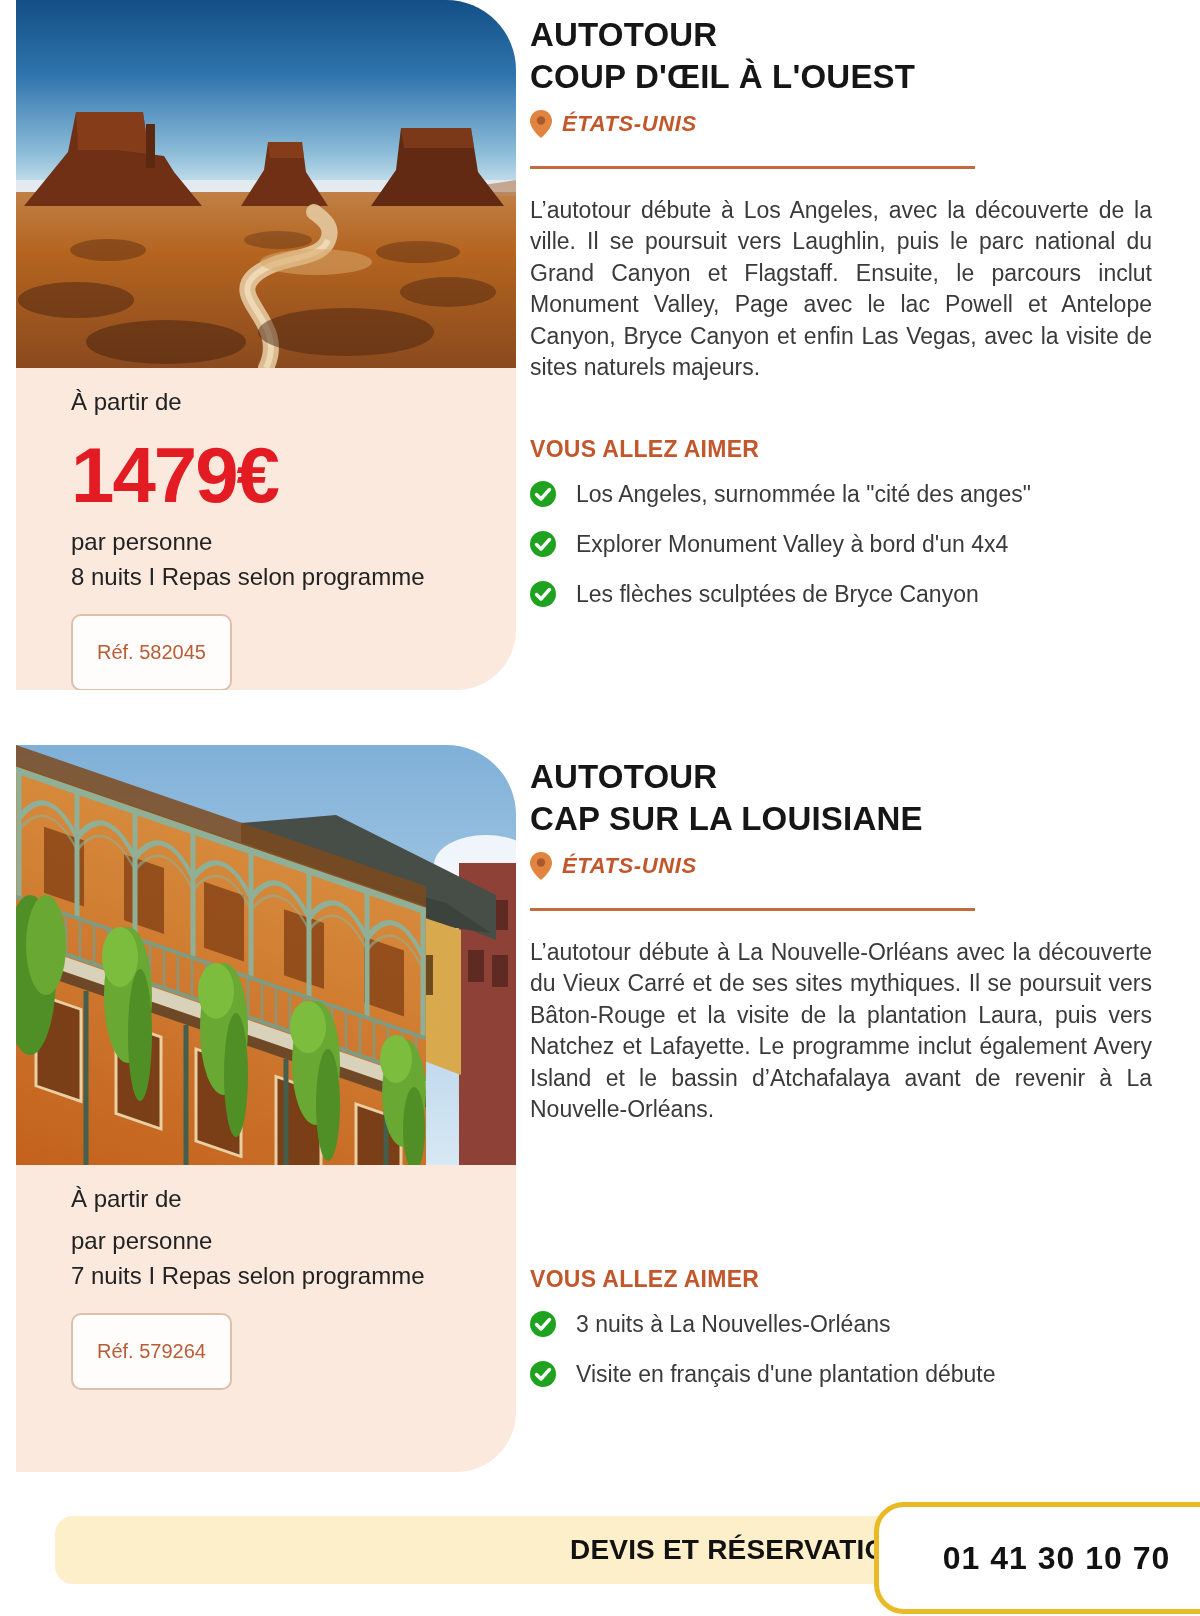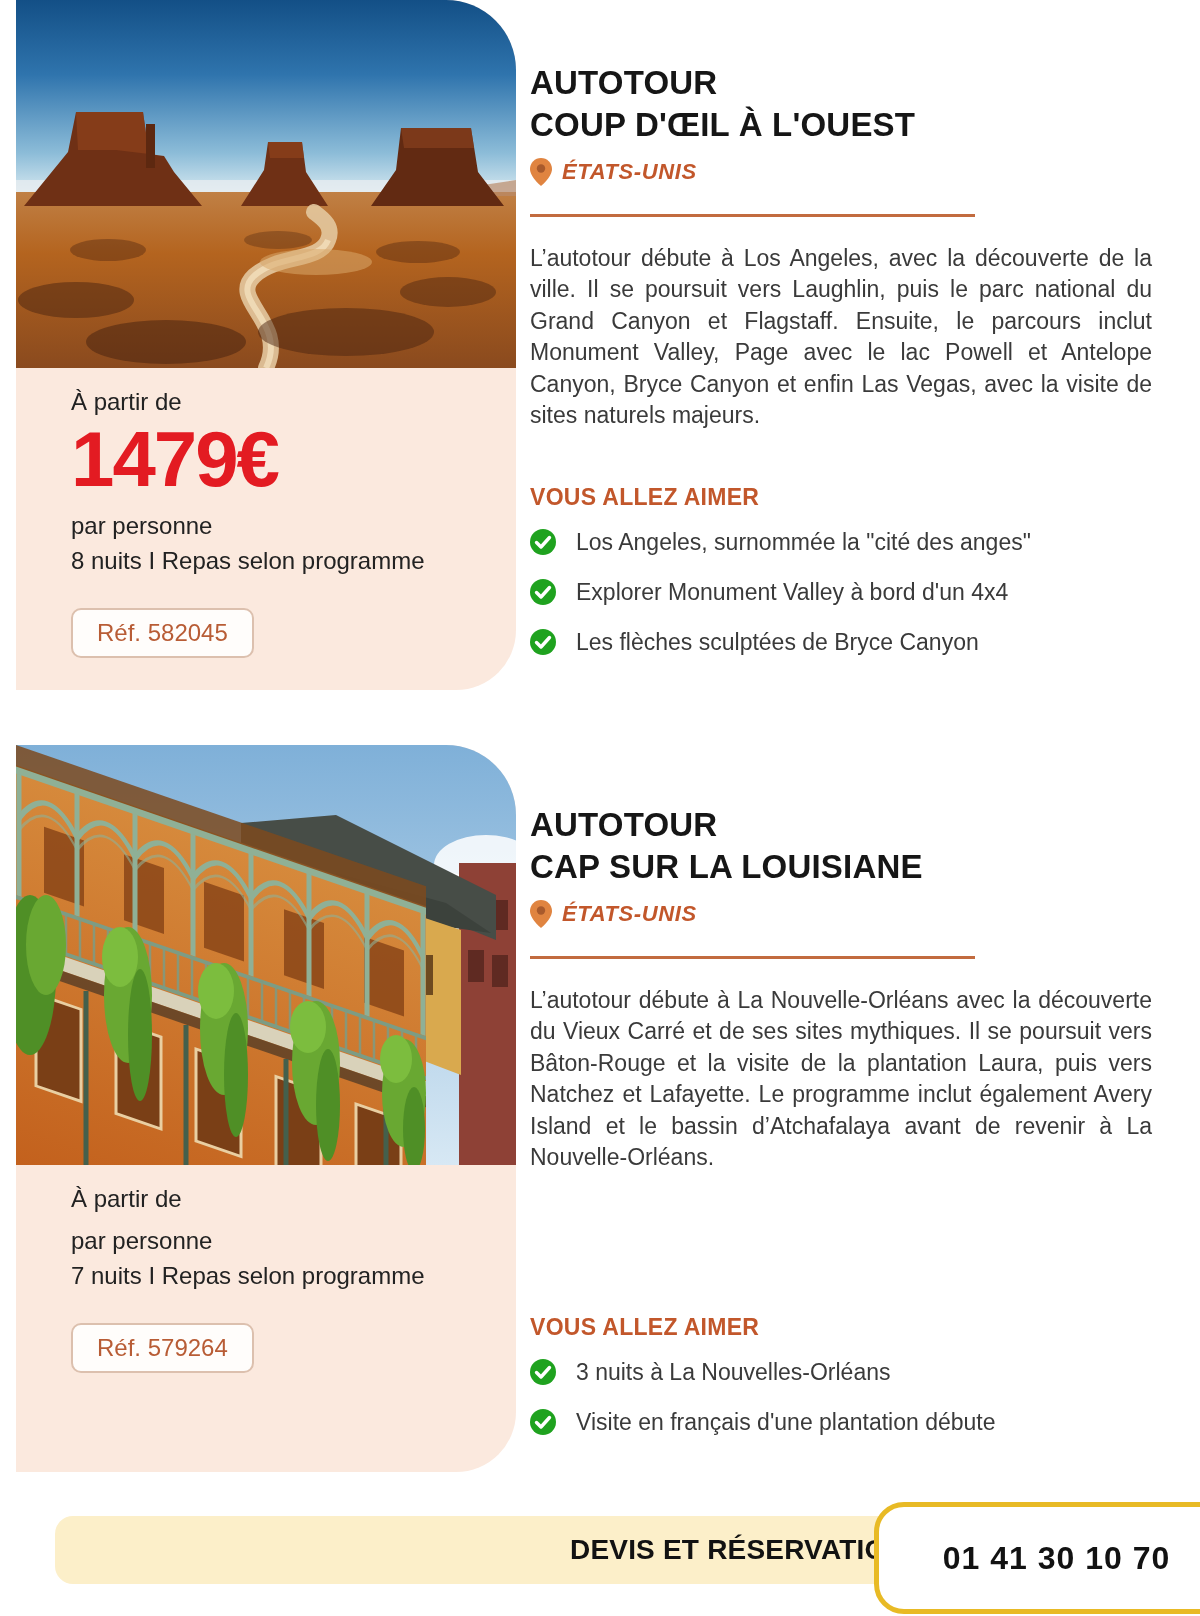--- a/index.html
+++ b/index.html
@@ -16,31 +16,31 @@
   .card-1{top:0;height:690px;}
   .card-2{top:745px;height:727px;}
   .photo{width:100%;display:block;line-height:0;}
   .card-1 .photo{height:368px;}
   .card-2 .photo{height:420px;}
   .photo svg{width:100%;height:100%;display:block;}
   .price-block{padding:20px 36px 0 55px;}
   .from{font-size:24px;color:#222;}
   .price{
     font-size:78px;font-weight:bold;color:#e31b22;
-    letter-spacing:-2px;line-height:1.0;margin-top:4px;
+    letter-spacing:-2px;line-height:1.0;margin-top:20px;
   }
   .unit{font-size:24px;color:#222;margin-top:12px;line-height:1.3;}
   .details{font-size:24px;color:#222;margin-top:4px;line-height:1.3;}
   .ref-box{
-    display:inline-block;margin-top:32px;background:#fffdfb;
-    border:2px solid #dcc0ae;border-radius:10px;padding:9px 24px;
-    font-size:24px;color:#b85c35;
+    display:inline-block;margin-top:22px;background:#fffdfb;
+    border:2px solid #dcc0ae;border-radius:10px;padding:25px 24px;
+    font-size:20px;color:#b85c35;
   }
   
-  .info{position:absolute;left:530px;width:622px;margin-top:48px;}
+  .info{position:absolute;left:530px;width:622px;}
   .info-1{top:14px;}
   .info-2{top:756px;}
   .title{
     font-size:33px;font-weight:bold;color:#161616;line-height:1.27;
     letter-spacing:0.2px;
   }
   .title span{display:block;}
   .loc-row{
     margin-top:12px;display:flex;align-items:center;gap:10px;
     color:#c2572b;font-weight:bold;font-size:22px;letter-spacing:0.6px;font-style:italic;

